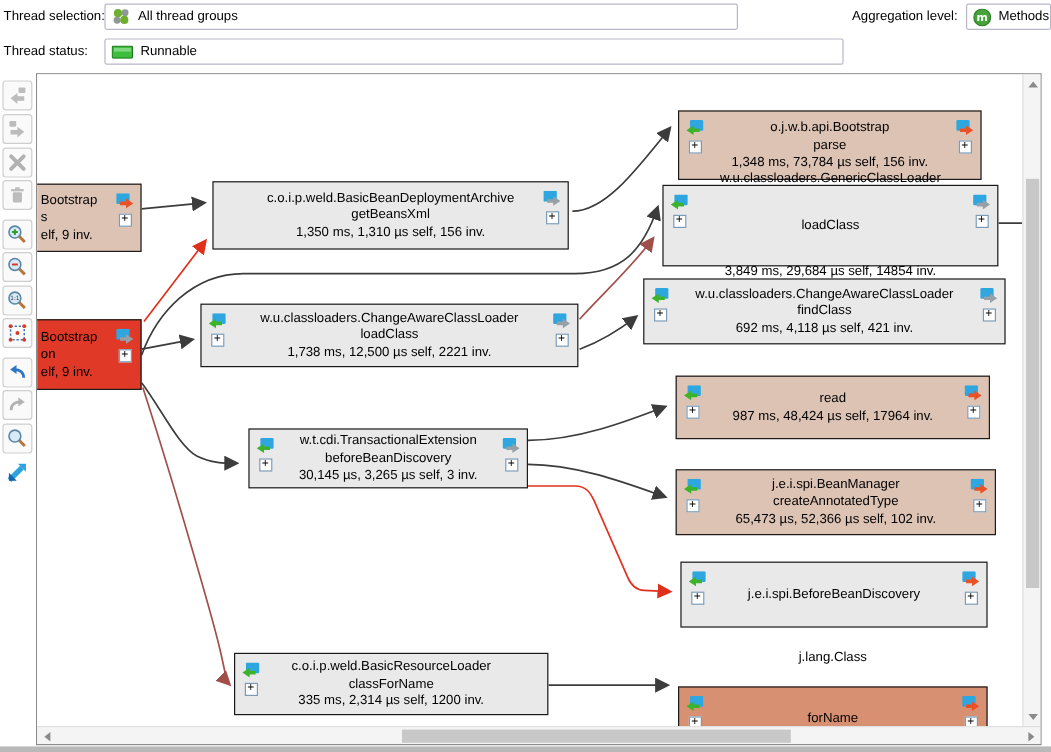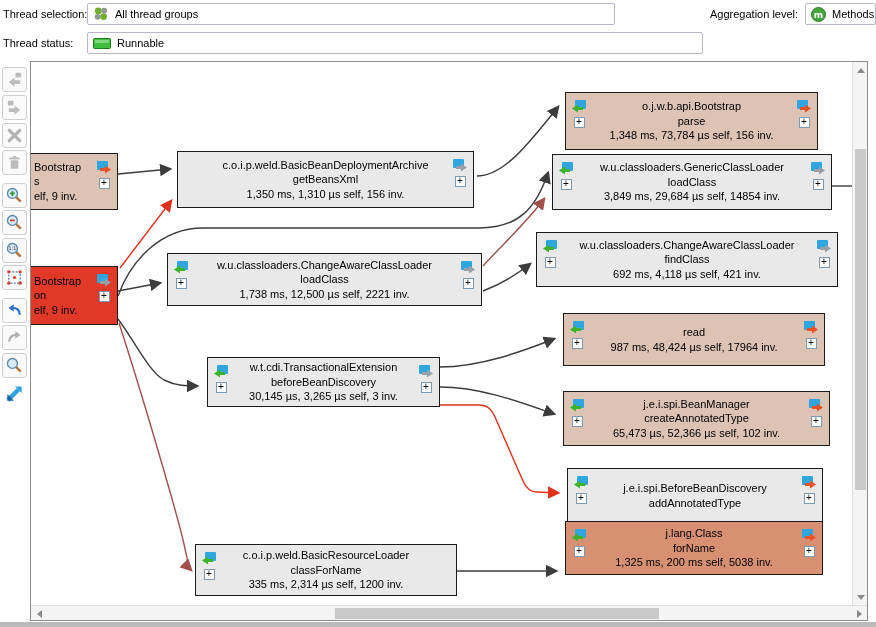--- a/index.html
+++ b/index.html
@@ -336,21 +336,21 @@
         <div class="icol r">
           <span style="display: flex;">
             <svg viewBox="0 0 16 14">
               <rect x="1" y="0" width="11" height="9" rx="1" fill="#2ea7e0"></rect>
               <path d="M15,8.5 L9,4.5 L9,7 L4,7 L4,10 L9,10 L9,12.5 Z" fill="#ea5226"></path>
             </svg>
           </span>
           <div class="plusbox"></div>
         </div>
       </div>
-      <div class="node gray" style="left: 521px; top: 92px; width: 280px; height: 56px;">
+      <div class="node gray" style="left: 521px; top: 92px; width: 280px; height: 68px; gap: 24px;">
         <div class="nline">w.u.classloaders.GenericClassLoader</div>
         <div class="nline">loadClass</div>
         <div class="nline">3,849 ms, 29,684 µs self, 14854 inv.</div>
         <div class="icol l">
           <span style="display: flex;">
             <svg viewBox="0 0 16 14">
               <rect x="4" y="0" width="11" height="9" rx="1" fill="#2ea7e0"></rect>
               <path d="M1,8.5 L7,4.5 L7,7 L12,7 L12,10 L7,10 L7,12.5 Z" fill="#3db32c"></path>
             </svg>
           </span>
@@ -429,41 +429,40 @@
             <svg viewBox="0 0 16 14">
               <rect x="1" y="0" width="11" height="9" rx="1" fill="#2ea7e0"></rect>
               <path d="M15,8.5 L9,4.5 L9,7 L4,7 L4,10 L9,10 L9,12.5 Z" fill="#ea5226"></path>
             </svg>
           </span>
           <div class="plusbox"></div>
         </div>
       </div>
       <div class="node gray" style="left: 536px; top: 406px; width: 256px; height: 55px;">
         <div class="nline">j.e.i.spi.BeforeBeanDiscovery</div>
-        <div class="nline">addAnnotatedType</div>
         <div class="icol l">
           <span style="display: flex;">
             <svg viewBox="0 0 16 14">
               <rect x="4" y="0" width="11" height="9" rx="1" fill="#2ea7e0"></rect>
               <path d="M1,8.5 L7,4.5 L7,7 L12,7 L12,10 L7,10 L7,12.5 Z" fill="#3db32c"></path>
             </svg>
           </span>
           <div class="plusbox"></div>
         </div>
         <div class="icol r">
           <span style="display: flex;">
             <svg viewBox="0 0 16 14">
               <rect x="1" y="0" width="11" height="9" rx="1" fill="#2ea7e0"></rect>
               <path d="M15,8.5 L9,4.5 L9,7 L4,7 L4,10 L9,10 L9,12.5 Z" fill="#ea5226"></path>
             </svg>
           </span>
           <div class="plusbox"></div>
         </div>
       </div>
-      <div class="node hot" style="left: 534px; top: 459px; width: 258px; height: 54px;">
+      <div class="node hot" style="left: 534px; top: 510px; width: 258px; height: 54px; gap: 36px;">
         <div class="nline">j.lang.Class</div>
         <div class="nline">forName</div>
         <div class="nline">1,325 ms, 200 ms self, 5038 inv.</div>
         <div class="icol l">
           <span style="display: flex;">
             <svg viewBox="0 0 16 14">
               <rect x="4" y="0" width="11" height="9" rx="1" fill="#2ea7e0"></rect>
               <path d="M1,8.5 L7,4.5 L7,7 L12,7 L12,10 L7,10 L7,12.5 Z" fill="#3db32c"></path>
             </svg>
           </span>

